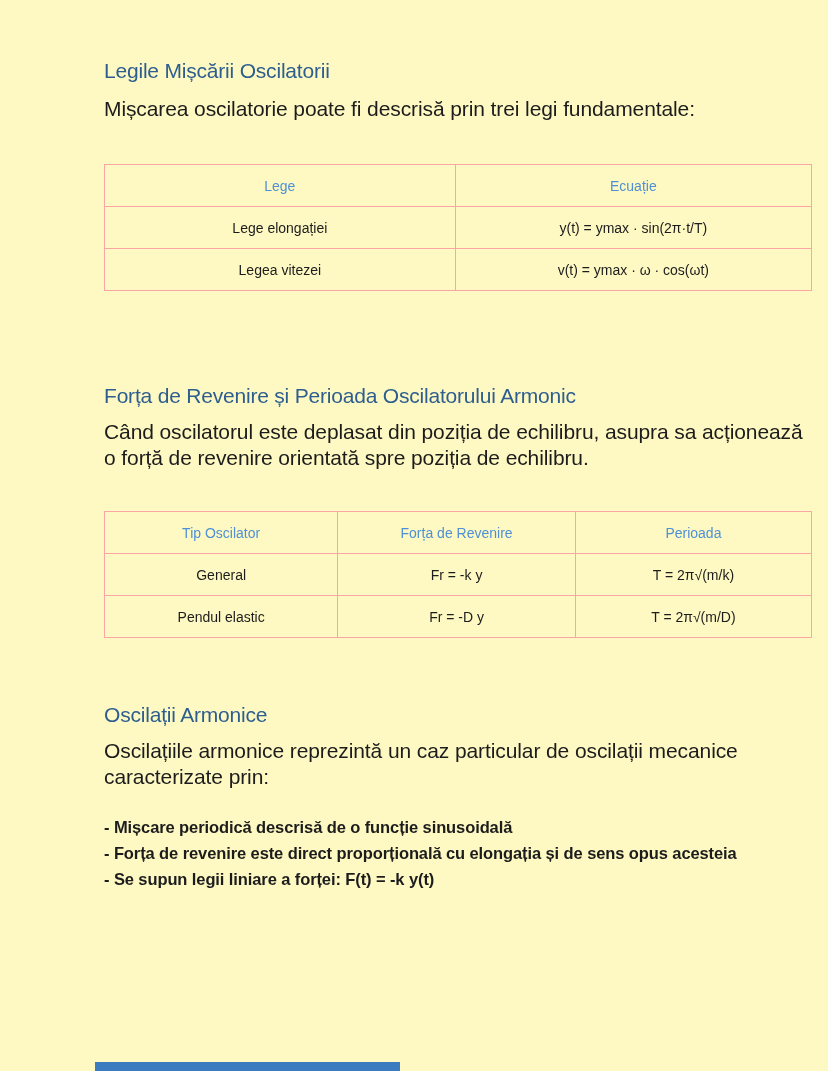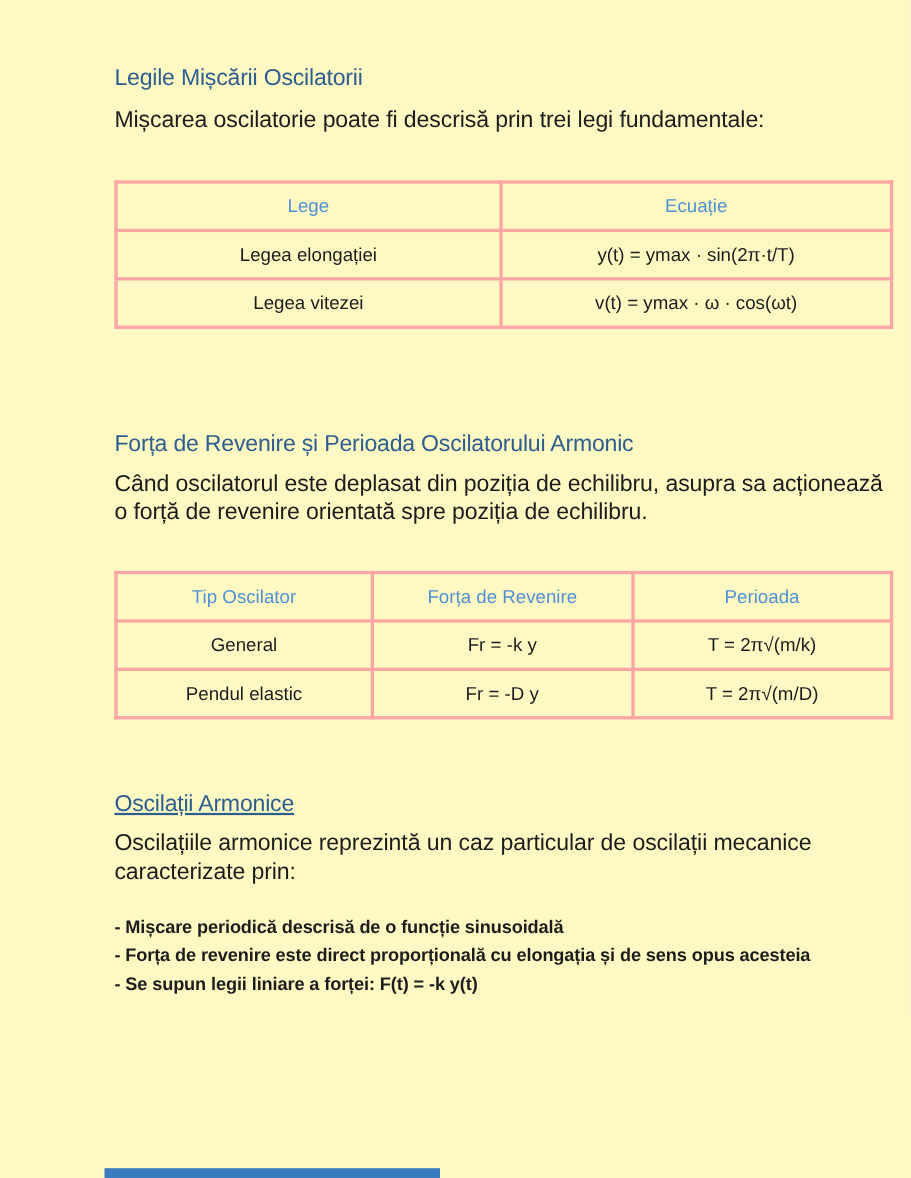--- a/index.html
+++ b/index.html
@@ -32,42 +32,42 @@
     max-width: 700px;
   }
 
   table.doc-table {
     border-collapse: collapse;
     table-layout: fixed;
     width: 708px;
     margin-top: 42px;
   }
   table.doc-table th, table.doc-table td {
-    border: 3px solid #fca5a5;
+    border: 1px solid #fca5a5;
     height: 41px;
     text-align: center;
     vertical-align: middle;
-    font-size: 17px;
+    font-size: 14px;
     padding: 0 6px;
     overflow: hidden;
     white-space: nowrap;
   }
   table.doc-table th {
     color: #4f90d5;
     font-weight: 400;
   }
   table.t2 { margin-top: 40px; }
   .t1 col.c1 { width: 49.6%; }
   .t1 col.c2 { width: 50.4%; }
   .t2 col.c1 { width: 33.0%; }
   .t2 col.c2 { width: 33.6%; }
   .t2 col.c3 { width: 33.4%; }
 
   .sec2-heading { margin-top: 92px; }
-  .sec3-heading { margin-top: 64px; text-decoration: underline; }
+  .sec3-heading { margin-top: 64px; }
   .para-sec3 { margin-top: 10px; }
   .para-sec2 { margin-top: 10px; }
 
   .bullets {
     margin-top: 24px;
     font-size: 16.5px;
     line-height: 26px;
     letter-spacing: -0.1px;
     max-width: 700px;
     font-weight: bold;
@@ -98,21 +98,21 @@
           <col class="c2">
         </colgroup>
       <thead>
         <tr>
           <th>Lege</th>
           <th>Ecuație</th>
         </tr>
       </thead>
       <tbody>
         <tr>
-          <td>Legea elongației</td>
+          <td>Lege elongației</td>
           <td>y(t) = ymax · sin(2π·t/T)</td>
         </tr>
         <tr>
           <td>Legea vitezei</td>
           <td>v(t) = ymax · ω · cos(ωt)</td>
         </tr>
       </tbody>
     </table>
 
     <h1 class="sec-heading sec2-heading">Forța de Revenire și Perioada Oscilatorului Armonic</h1>

